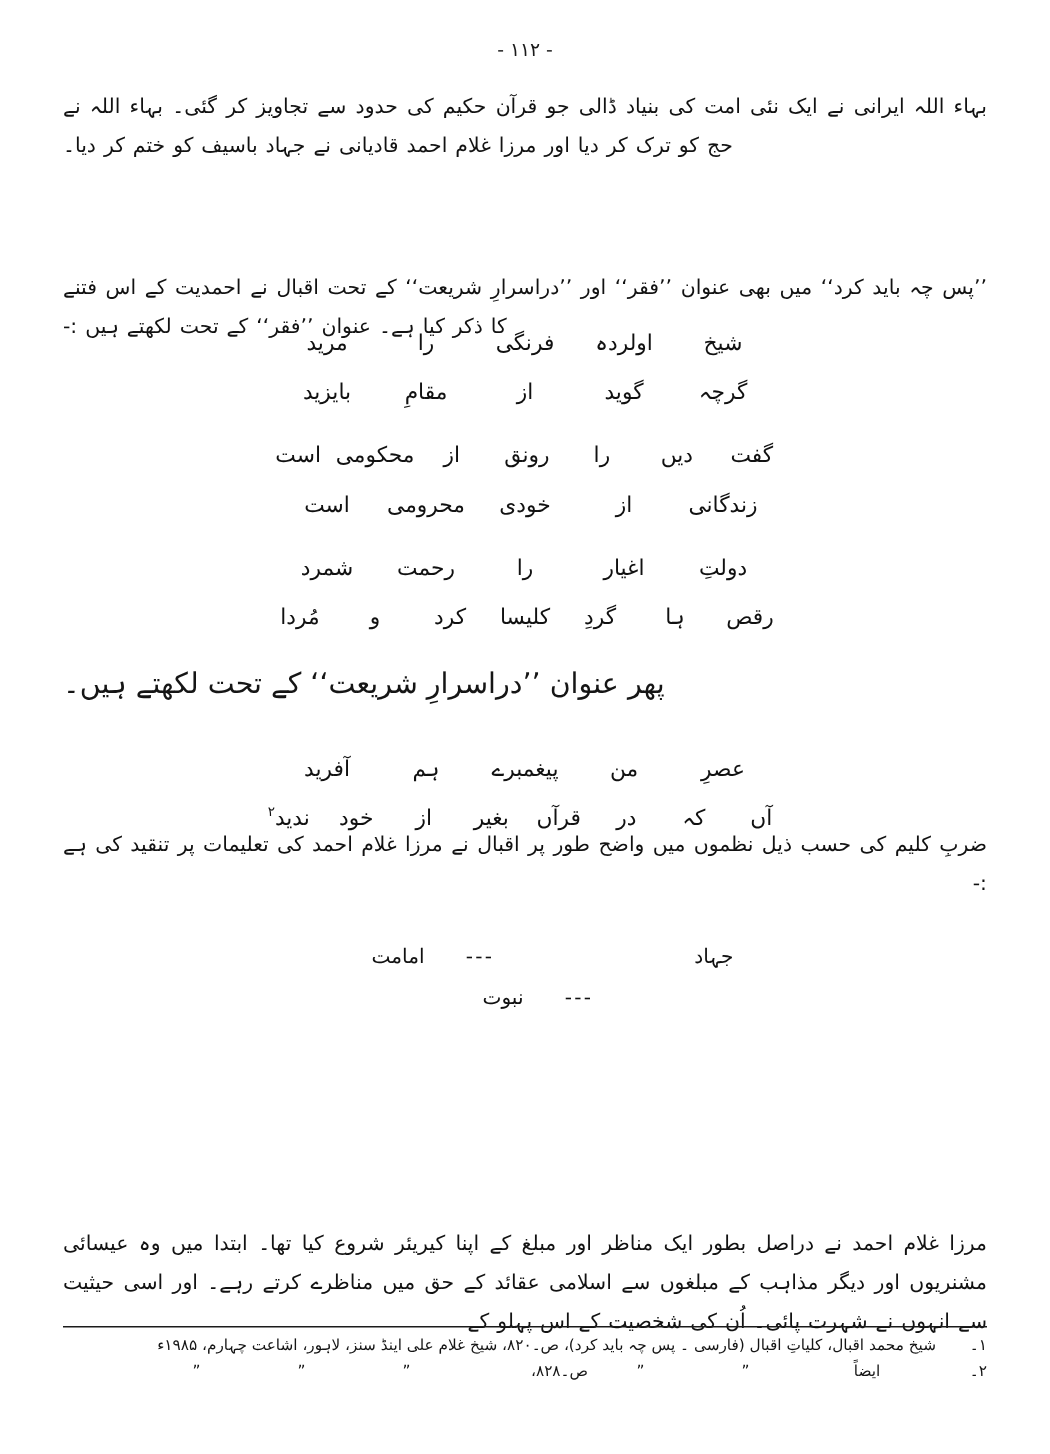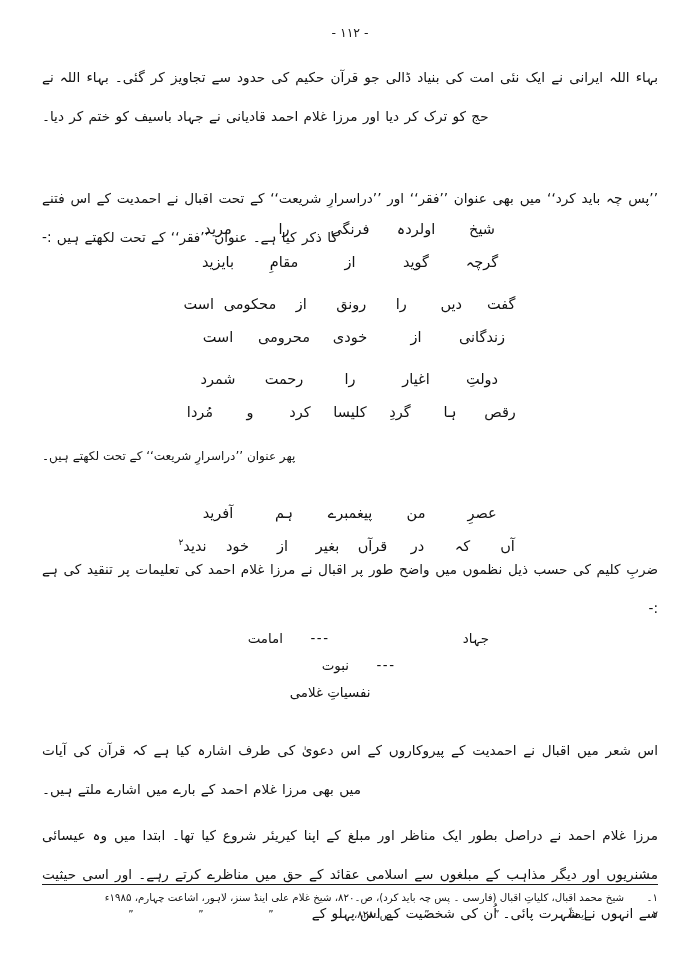--- a/index.html
+++ b/index.html
@@ -38,21 +38,21 @@
 
   
   .body-block {
     position: absolute;
     right: 42px;
     left: 42px;
     direction: rtl;
     text-align: justify;
     text-align-last: left;
     font-size: 13.6px;
-    line-height: 39px;
+    line-height: 26px;
     letter-spacing: -0.1px;
     word-spacing: 1px;
     color: #121212;
   }
   .body-block.last-right { text-align-last: right; }
 
   
   .verse-group {
     position: absolute;
     right: 0;
@@ -82,21 +82,21 @@
     line-height: 0;
   }
 
   
   .note-line {
     position: absolute;
     right: 42px;
     left: 42px;
     direction: rtl;
     text-align: left;
-    font-size: 12px;
+    font-size: 19px;
     line-height: 26px;
   }
 
   
   .poem-list {
     position: absolute;
     right: 0;
     left: 0;
     direction: rtl;
   }
@@ -271,26 +271,22 @@
   <div class="poem-list" style="top:625px;">
     <div class="poem-row">
       <span class="left-col">جہاد</span>
       <span class="dashes">---</span>
       <span class="right-col">امامت</span>
     </div>
     <div class="poem-row">
       <span class="dashes">---</span>
       <span class="right-col">نبوت</span>
     </div>
-    <div class="poem-row single">
-      <span class="solo">نفسیاتِ غلامی</span>
-    </div>
-  </div>
-
-  <div class="body-block" style="top:731px;">اس شعر میں اقبال نے احمدیت کے پیروکاروں کے اس دعویٰ کی طرف اشارہ کیا ہے کہ قرآن کی آیات میں بھی مرزا غلام احمد کے بارے میں اشارے ملتے ہیں۔</div>
+  </div>
+
 
   <div class="body-block last-right" style="top:816px;">مرزا غلام احمد نے دراصل بطور ایک مناظر اور مبلغ کے اپنا کیریئر شروع کیا تھا۔ ابتدا میں وہ عیسائی مشنریوں اور دیگر مذاہب کے مبلغوں سے اسلامی عقائد کے حق میں مناظرے کرتے رہے۔ اور اسی حیثیت سے انہوں نے شہرت پائی۔ اُن کی شخصیت کے اس پہلو کے</div>
 
   <div class="footnote-rule"></div>
 
   <div class="footnotes">
     <div class="fn-row">
       <span class="fn-num">۱۔</span>
       <span class="fn-text">شیخ محمد اقبال، کلیاتِ اقبال (فارسی ۔ پس چہ باید کرد)، ص۔۸۲۰، شیخ غلام علی اینڈ سنز، لاہور، اشاعت چہارم، ۱۹۸۵ء</span>
     </div>

